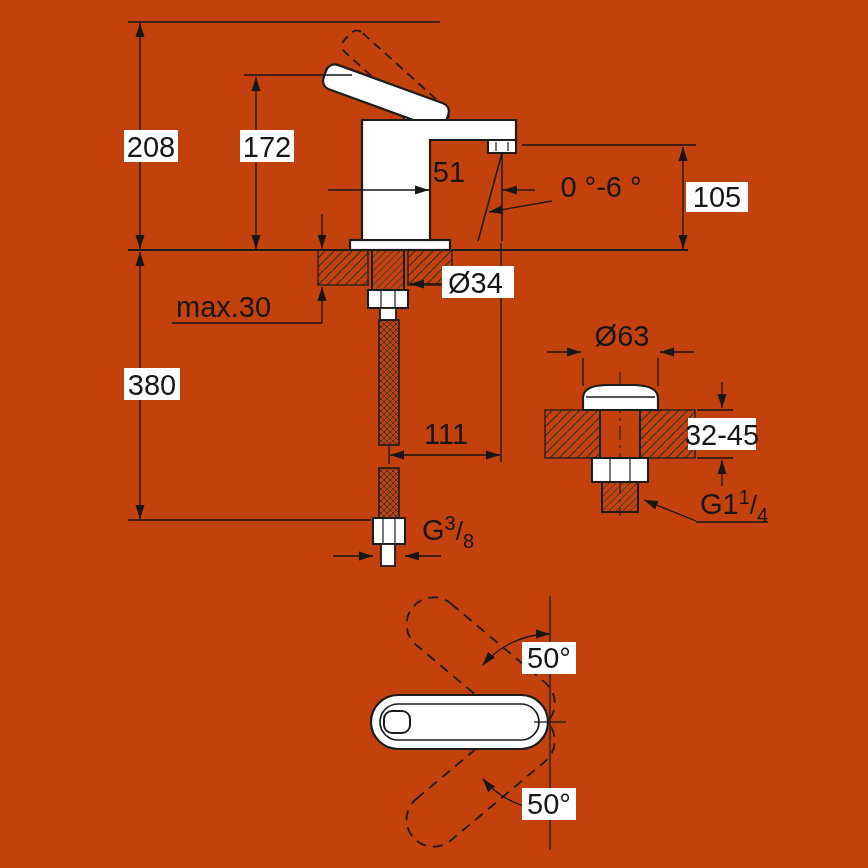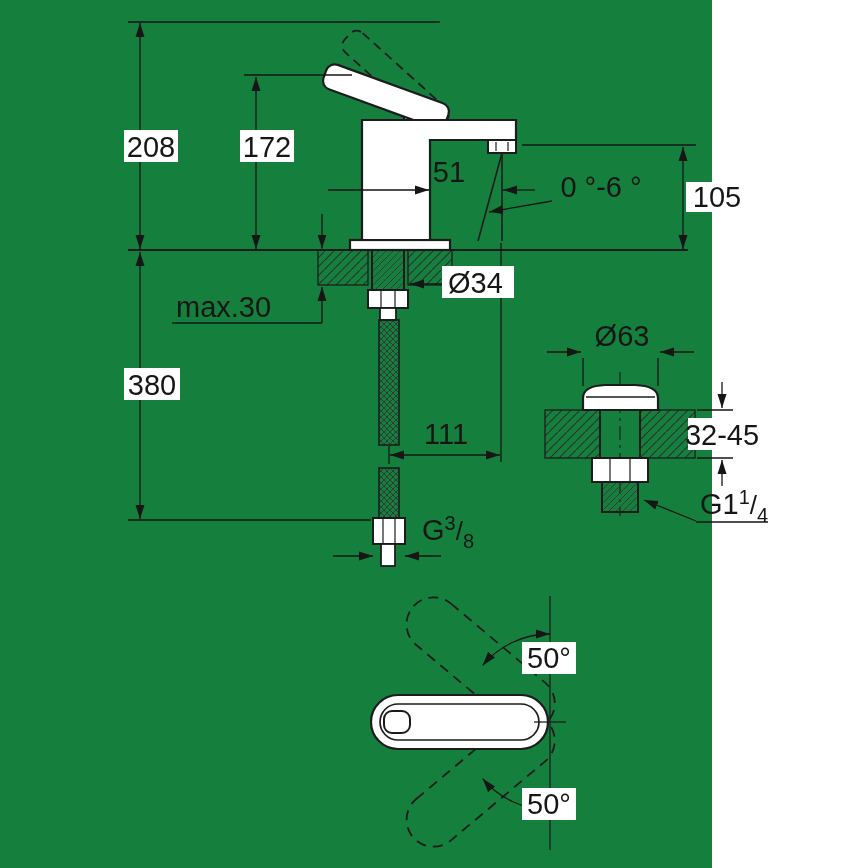--- a/index.html
+++ b/index.html
@@ -1,16 +1,16 @@
 <!DOCTYPE html>
 <html><head>
 <meta charset="utf-8">
 <style>
   html,body{margin:0;padding:0;background:#ffffff;}
-  .stage{width:712px;height:868px;background:#15803d;position:relative;}
+  .stage{width:868px;height:868px;background:#c2410c;position:relative;}
   svg{display:block;}
   .dim{font-family:"Liberation Sans","DejaVu Sans",sans-serif;font-size:29px;fill:#161616;}
   .obj{stroke:#1c1c1c;fill:none;}
 </style>
 </head>
 <body>
 
 <div class="stage">
 <svg width="868" height="868" viewBox="0 0 868 868">
   <defs>

